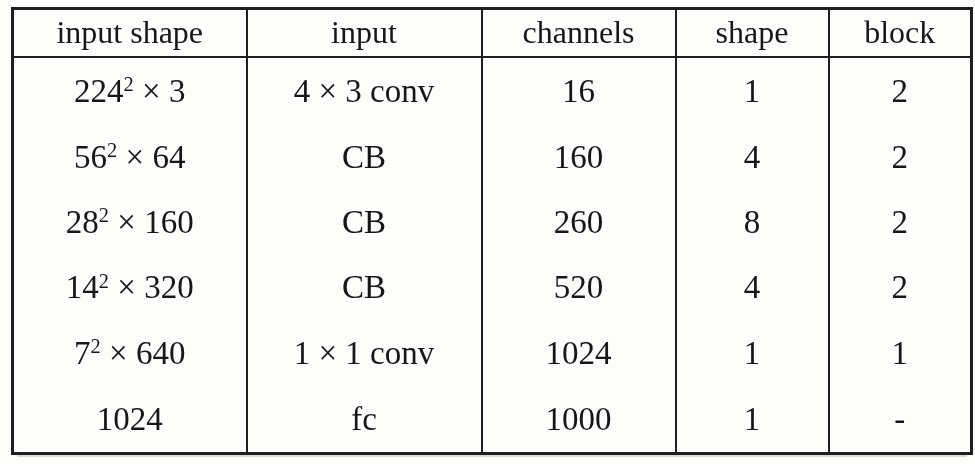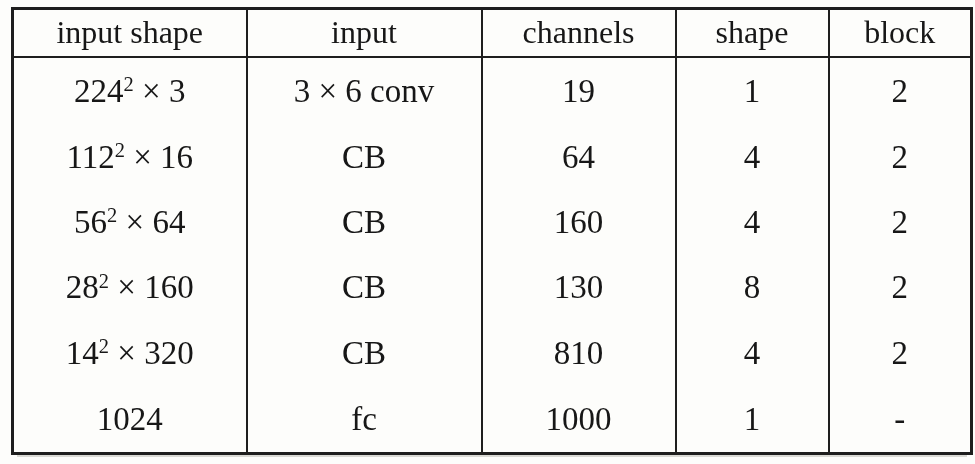--- a/index.html
+++ b/index.html
@@ -79,52 +79,52 @@
         <th>input shape</th>
         <th>input</th>
         <th>channels</th>
         <th>shape</th>
         <th>block</th>
       </tr>
     </thead>
     <tbody>
         <tr>
           <td>224<sup>2</sup> × 3</td>
-          <td>3 × 6 conv</td>
-          <td>19</td>
+          <td>4 × 3 conv</td>
+          <td>16</td>
           <td>1</td>
-          <td>2</td>
-        </tr>
-        <tr>
-          <td>112<sup>2</sup> × 16</td>
-          <td>CB</td>
-          <td>64</td>
-          <td>4</td>
           <td>2</td>
         </tr>
         <tr>
           <td>56<sup>2</sup> × 64</td>
           <td>CB</td>
           <td>160</td>
           <td>4</td>
           <td>2</td>
         </tr>
         <tr>
           <td>28<sup>2</sup> × 160</td>
           <td>CB</td>
-          <td>130</td>
+          <td>260</td>
           <td>8</td>
           <td>2</td>
         </tr>
         <tr>
           <td>14<sup>2</sup> × 320</td>
           <td>CB</td>
-          <td>810</td>
+          <td>520</td>
           <td>4</td>
           <td>2</td>
+        </tr>
+        <tr>
+          <td>7<sup>2</sup> × 640</td>
+          <td>1 × 1 conv</td>
+          <td>1024</td>
+          <td>1</td>
+          <td>1</td>
         </tr>
         <tr>
           <td>1024</td>
           <td>fc</td>
           <td>1000</td>
           <td>1</td>
           <td>-</td>
         </tr>
       </tbody>
   </table>

